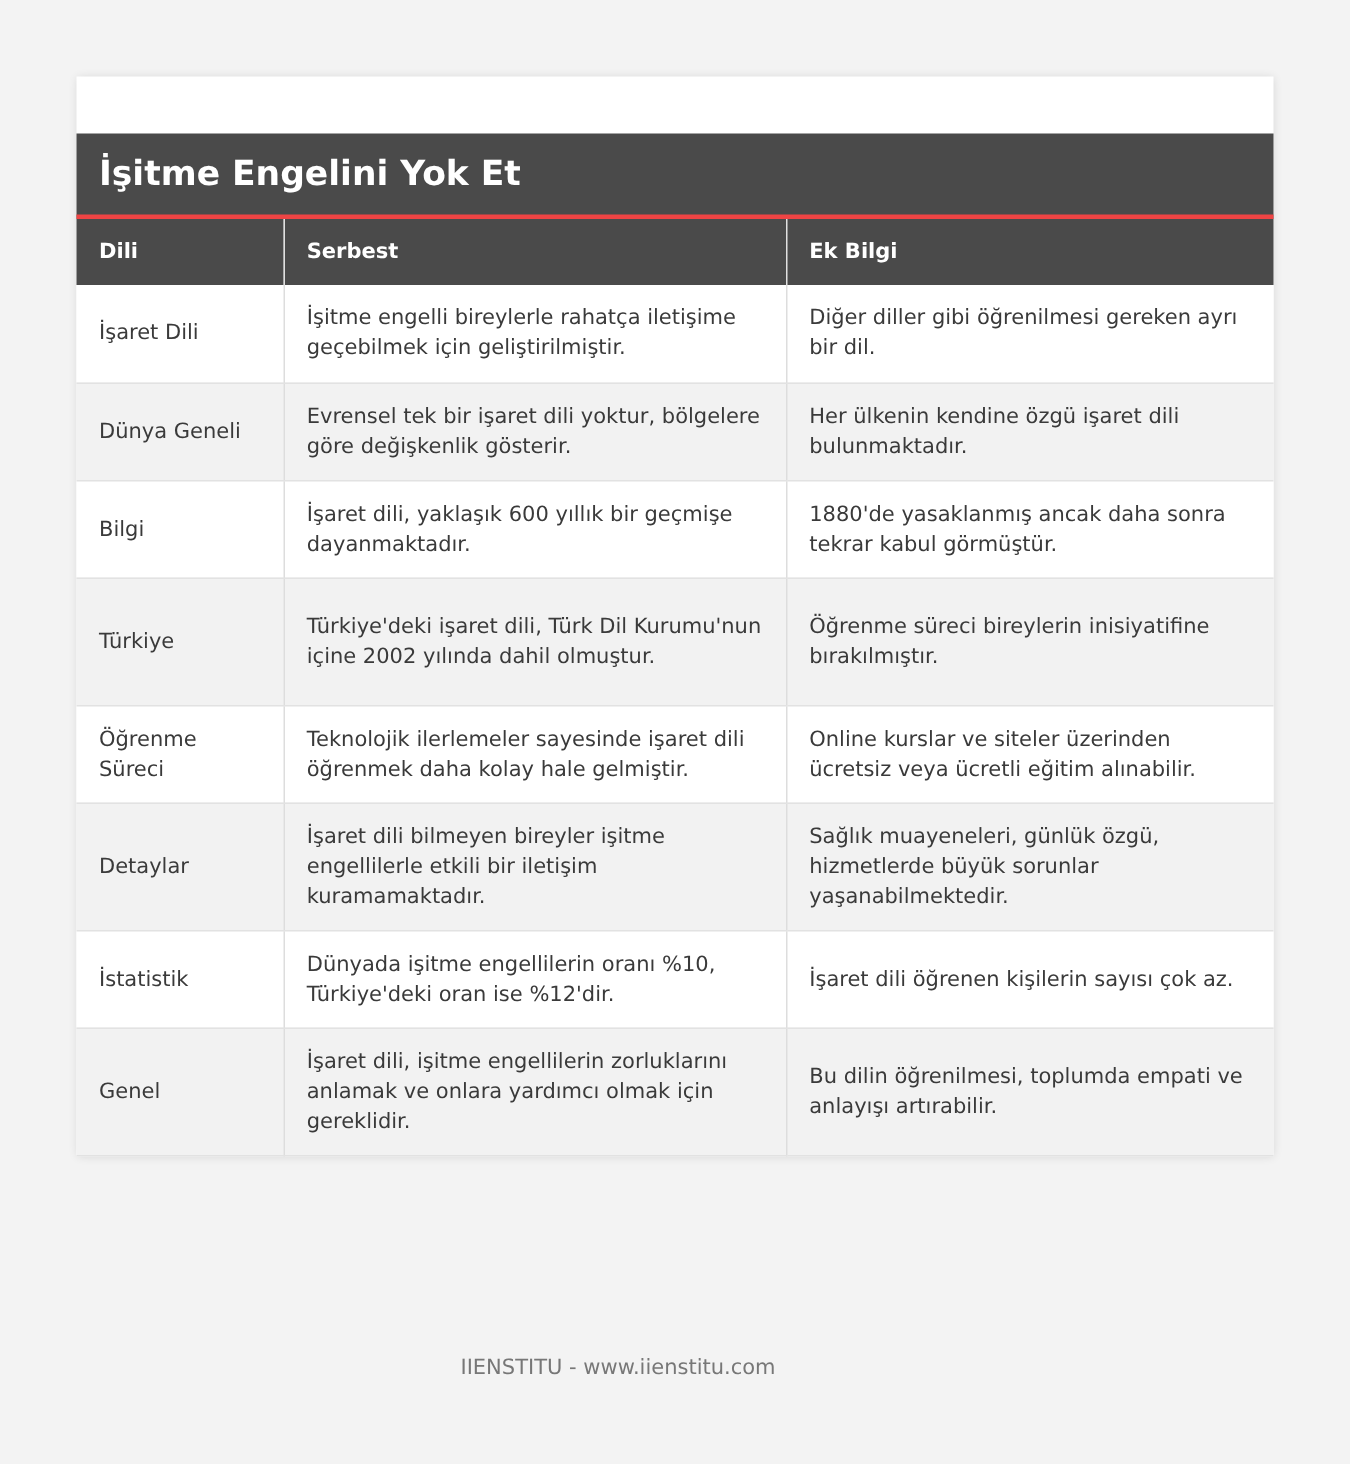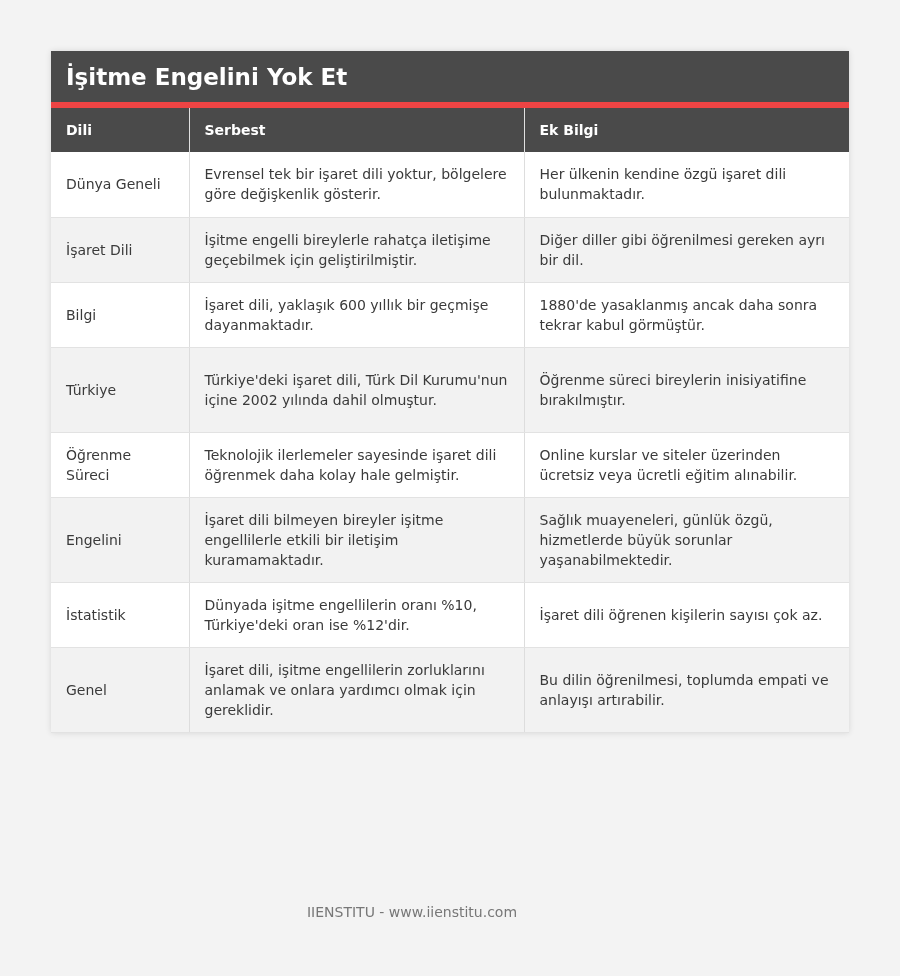--- a/index.html
+++ b/index.html
@@ -12,21 +12,22 @@
   .card {
     position: absolute; left: 51px; top: 51px; width: 798px;
     background: #ffffff;
     box-shadow: 0 0 6px rgba(0,0,0,0.12);
   }
   .title-bar {
     background: #4a4a4a; color: #ffffff;
     height: 57px; box-sizing: border-box;
     padding: 0 15px; display: flex; align-items: center;
     font-size: 23px; font-weight: bold;
-    border-bottom: 6px solid #ef4444;
+    border-bottom: 3px solid #ef4444;
+    margin-top: 38px;
   }
   table { border-collapse: collapse; width: 100%; table-layout: fixed; }
   th {
     background: #4a4a4a; color: #ffffff; text-align: left;
     font-size: 14px; font-weight: bold; height: 44px;
     padding: 0 15px; border-right: 1px solid #e0e0e0;
   }
   th:last-child, td:last-child { border-right: none; }
   td {
     font-size: 14px; color: #3a3a3a; line-height: 20px;
@@ -54,46 +55,46 @@
       </colgroup>
     <thead>
       <tr>
         <th>Dili</th>
         <th>Serbest</th>
         <th>Ek Bilgi</th>
       </tr>
     </thead>
     <tbody id="tbody">
       <tr class="row" style="height:65px">
+        <td>İşaret Dili</td>
+        <td>İşitme engelli bireylerle rahatça iletişime geçebilmek için geliştirilmiştir.</td>
+        <td>Diğer diller gibi öğrenilmesi gereken ayrı bir dil.</td>
+      </tr>
+      <tr class="row" style="height:65px">
         <td>Dünya Geneli</td>
         <td>Evrensel tek bir işaret dili yoktur, bölgelere göre değişkenlik gösterir.</td>
         <td>Her ülkenin kendine özgü işaret dili bulunmaktadır.</td>
-      </tr>
-      <tr class="row" style="height:65px">
-        <td>İşaret Dili</td>
-        <td>İşitme engelli bireylerle rahatça iletişime geçebilmek için geliştirilmiştir.</td>
-        <td>Diğer diller gibi öğrenilmesi gereken ayrı bir dil.</td>
       </tr>
       <tr class="row" style="height:65px">
         <td>Bilgi</td>
         <td>İşaret dili, yaklaşık 600 yıllık bir geçmişe dayanmaktadır.</td>
         <td>1880'de yasaklanmış ancak daha sonra tekrar kabul görmüştür.</td>
       </tr>
       <tr class="row" style="height:85px">
         <td>Türkiye</td>
         <td>Türkiye'deki işaret dili, Türk Dil Kurumu'nun içine 2002 yılında dahil olmuştur.</td>
         <td>Öğrenme süreci bireylerin inisiyatifine bırakılmıştır.</td>
       </tr>
       <tr class="row" style="height:65px">
         <td>Öğrenme Süreci</td>
         <td>Teknolojik ilerlemeler sayesinde işaret dili öğrenmek daha kolay hale gelmiştir.</td>
         <td>Online kurslar ve siteler üzerinden ücretsiz veya ücretli eğitim alınabilir.</td>
       </tr>
       <tr class="row" style="height:85px">
-        <td>Engelini</td>
+        <td>Detaylar</td>
         <td>İşaret dili bilmeyen bireyler işitme engellilerle etkili bir iletişim kuramamaktadır.</td>
         <td>Sağlık muayeneleri, günlük özgü, hizmetlerde büyük sorunlar yaşanabilmektedir.</td>
       </tr>
       <tr class="row" style="height:65px">
         <td>İstatistik</td>
         <td>Dünyada işitme engellilerin oranı %10, Türkiye'deki oran ise %12'dir.</td>
         <td>İşaret dili öğrenen kişilerin sayısı çok az.</td>
       </tr>
       <tr class="row" style="height:85px">
         <td>Genel</td>

